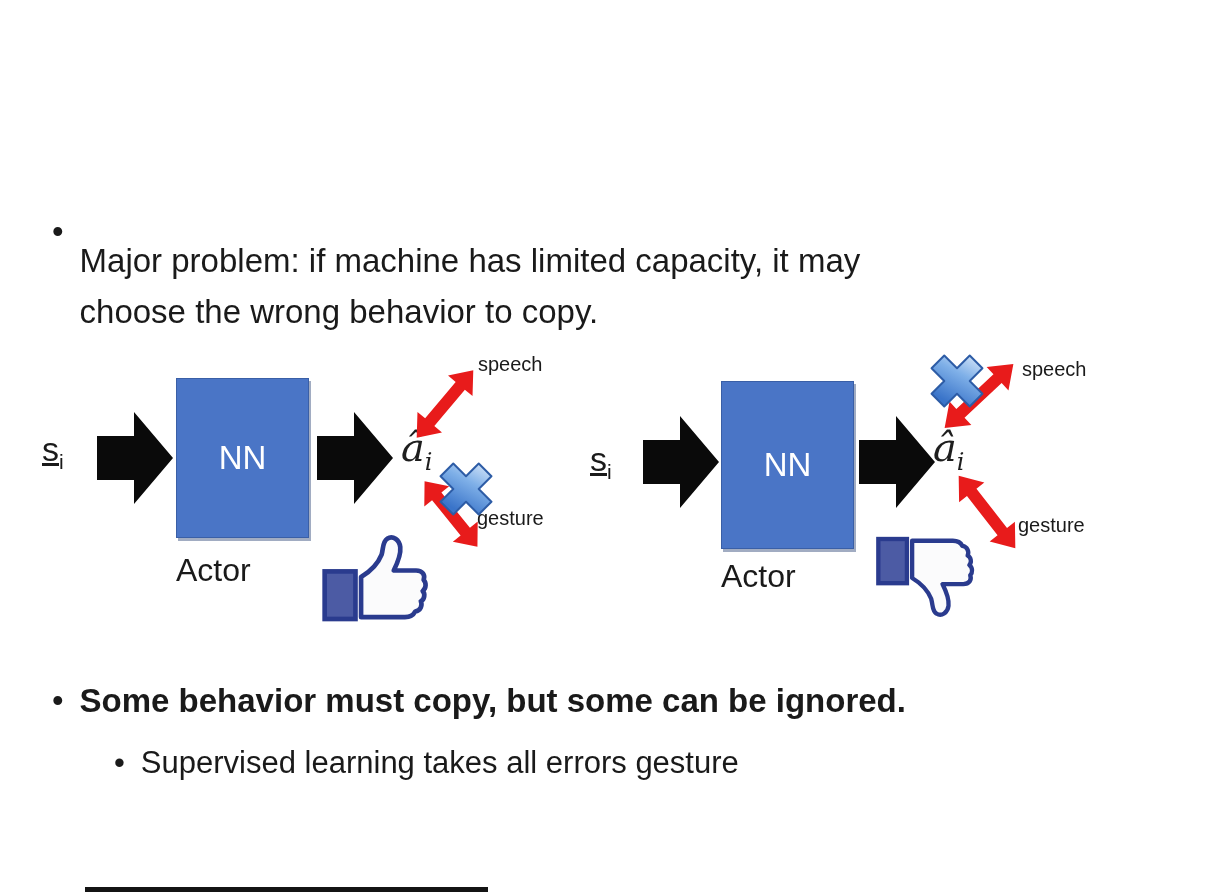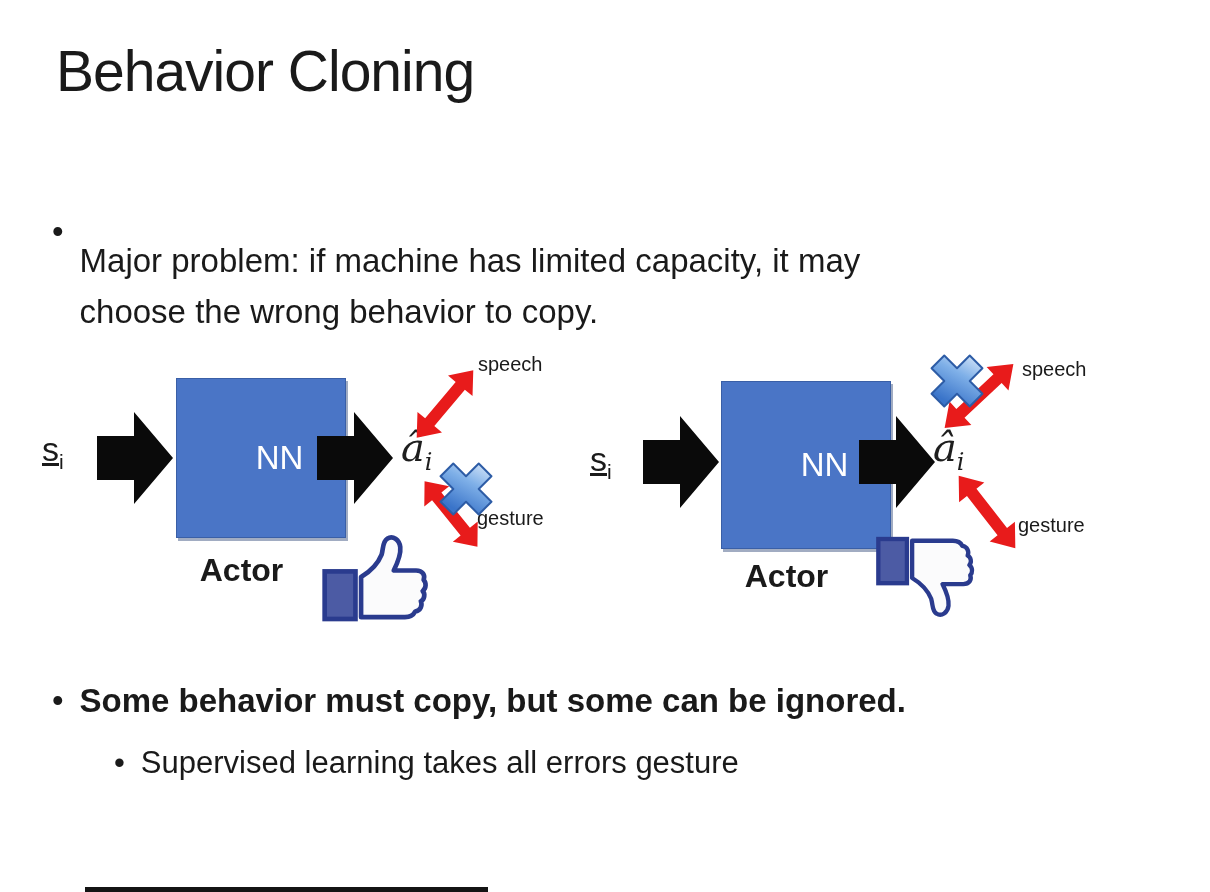--- a/index.html
+++ b/index.html
@@ -22,25 +22,25 @@
   .b3{left:114px; top:740px; font-size:31px; line-height:1.5;}
   .b3 .bullet-text{width:960px;}
 
   .si{font-size:34px;text-decoration:underline;}
   .si sub{font-size:0.62em;}
   .nn-box{
     width:131px; background:var(--nn-box-fill,#4a75c6);
     border:1px solid var(--nn-box-edge,#3a5fa6);
     box-shadow:2px 3px 0 rgba(46,70,120,0.45);
     display:flex; align-items:center; justify-content:center;
-    color:var(--nn-text,#ffffff); font-size:33px;padding-left:37px;
+    color:var(--nn-text,#ffffff); font-size:33px;
   }
   .nn-left{left:176px; top:378px; height:158px;}
   .nn-right{left:721px; top:381px; height:166px;}
-  .actor{font-size:32px; text-align:center; width:131px;font-weight:bold;}
+  .actor{font-size:32px; width:131px;}
   .ahat{font-family:"DejaVu Serif", serif; font-style:italic; font-size:40px; color:#1e1e1e;}
   .ahat sub{font-size:0.6em;}
   .lbl{font-size:20px; white-space:nowrap;}
   .darrow{transform-origin:center;}
   svg{display:block; overflow:visible;}
 </style>
 </head>
 <body>
 
 <svg width="0" height="0" style="position:absolute" aria-hidden="true">
@@ -48,21 +48,20 @@
     <linearGradient id="crossGrad" x1="0" y1="0" x2="0.3" y2="1">
       <stop offset="0" style="stop-color:var(--cross-blue-light,#dce9fa)"></stop>
       <stop offset="0.45" style="stop-color:var(--cross-blue-mid,#7fb0e8)"></stop>
       <stop offset="1" style="stop-color:var(--cross-blue-dark,#3a74c9)"></stop>
     </linearGradient>
   </defs>
 </svg>
 
 <div class="slide">
 
-  <div class="abs title">Behavior Cloning</div>
 
   <div class="abs bullet-row b1">
     <span class="bullet-dot">•</span>
     <span class="bullet-text">Major problem: if machine has limited capacity, it may choose the wrong behavior to copy.</span>
   </div>
 
   <div class="abs si" style="left:42px; top:430px;"><span>s</span><sub>i</sub></div>
 
   <svg class="abs" style="left:97px; top:412px;" width="76" height="92" viewBox="0 0 76 92">
     <polygon points="0,24 37,24 37,0 76,46 37,92 37,68 0,68" style="fill:var(--flow-arrow,#0a0a0a)"></polygon>

